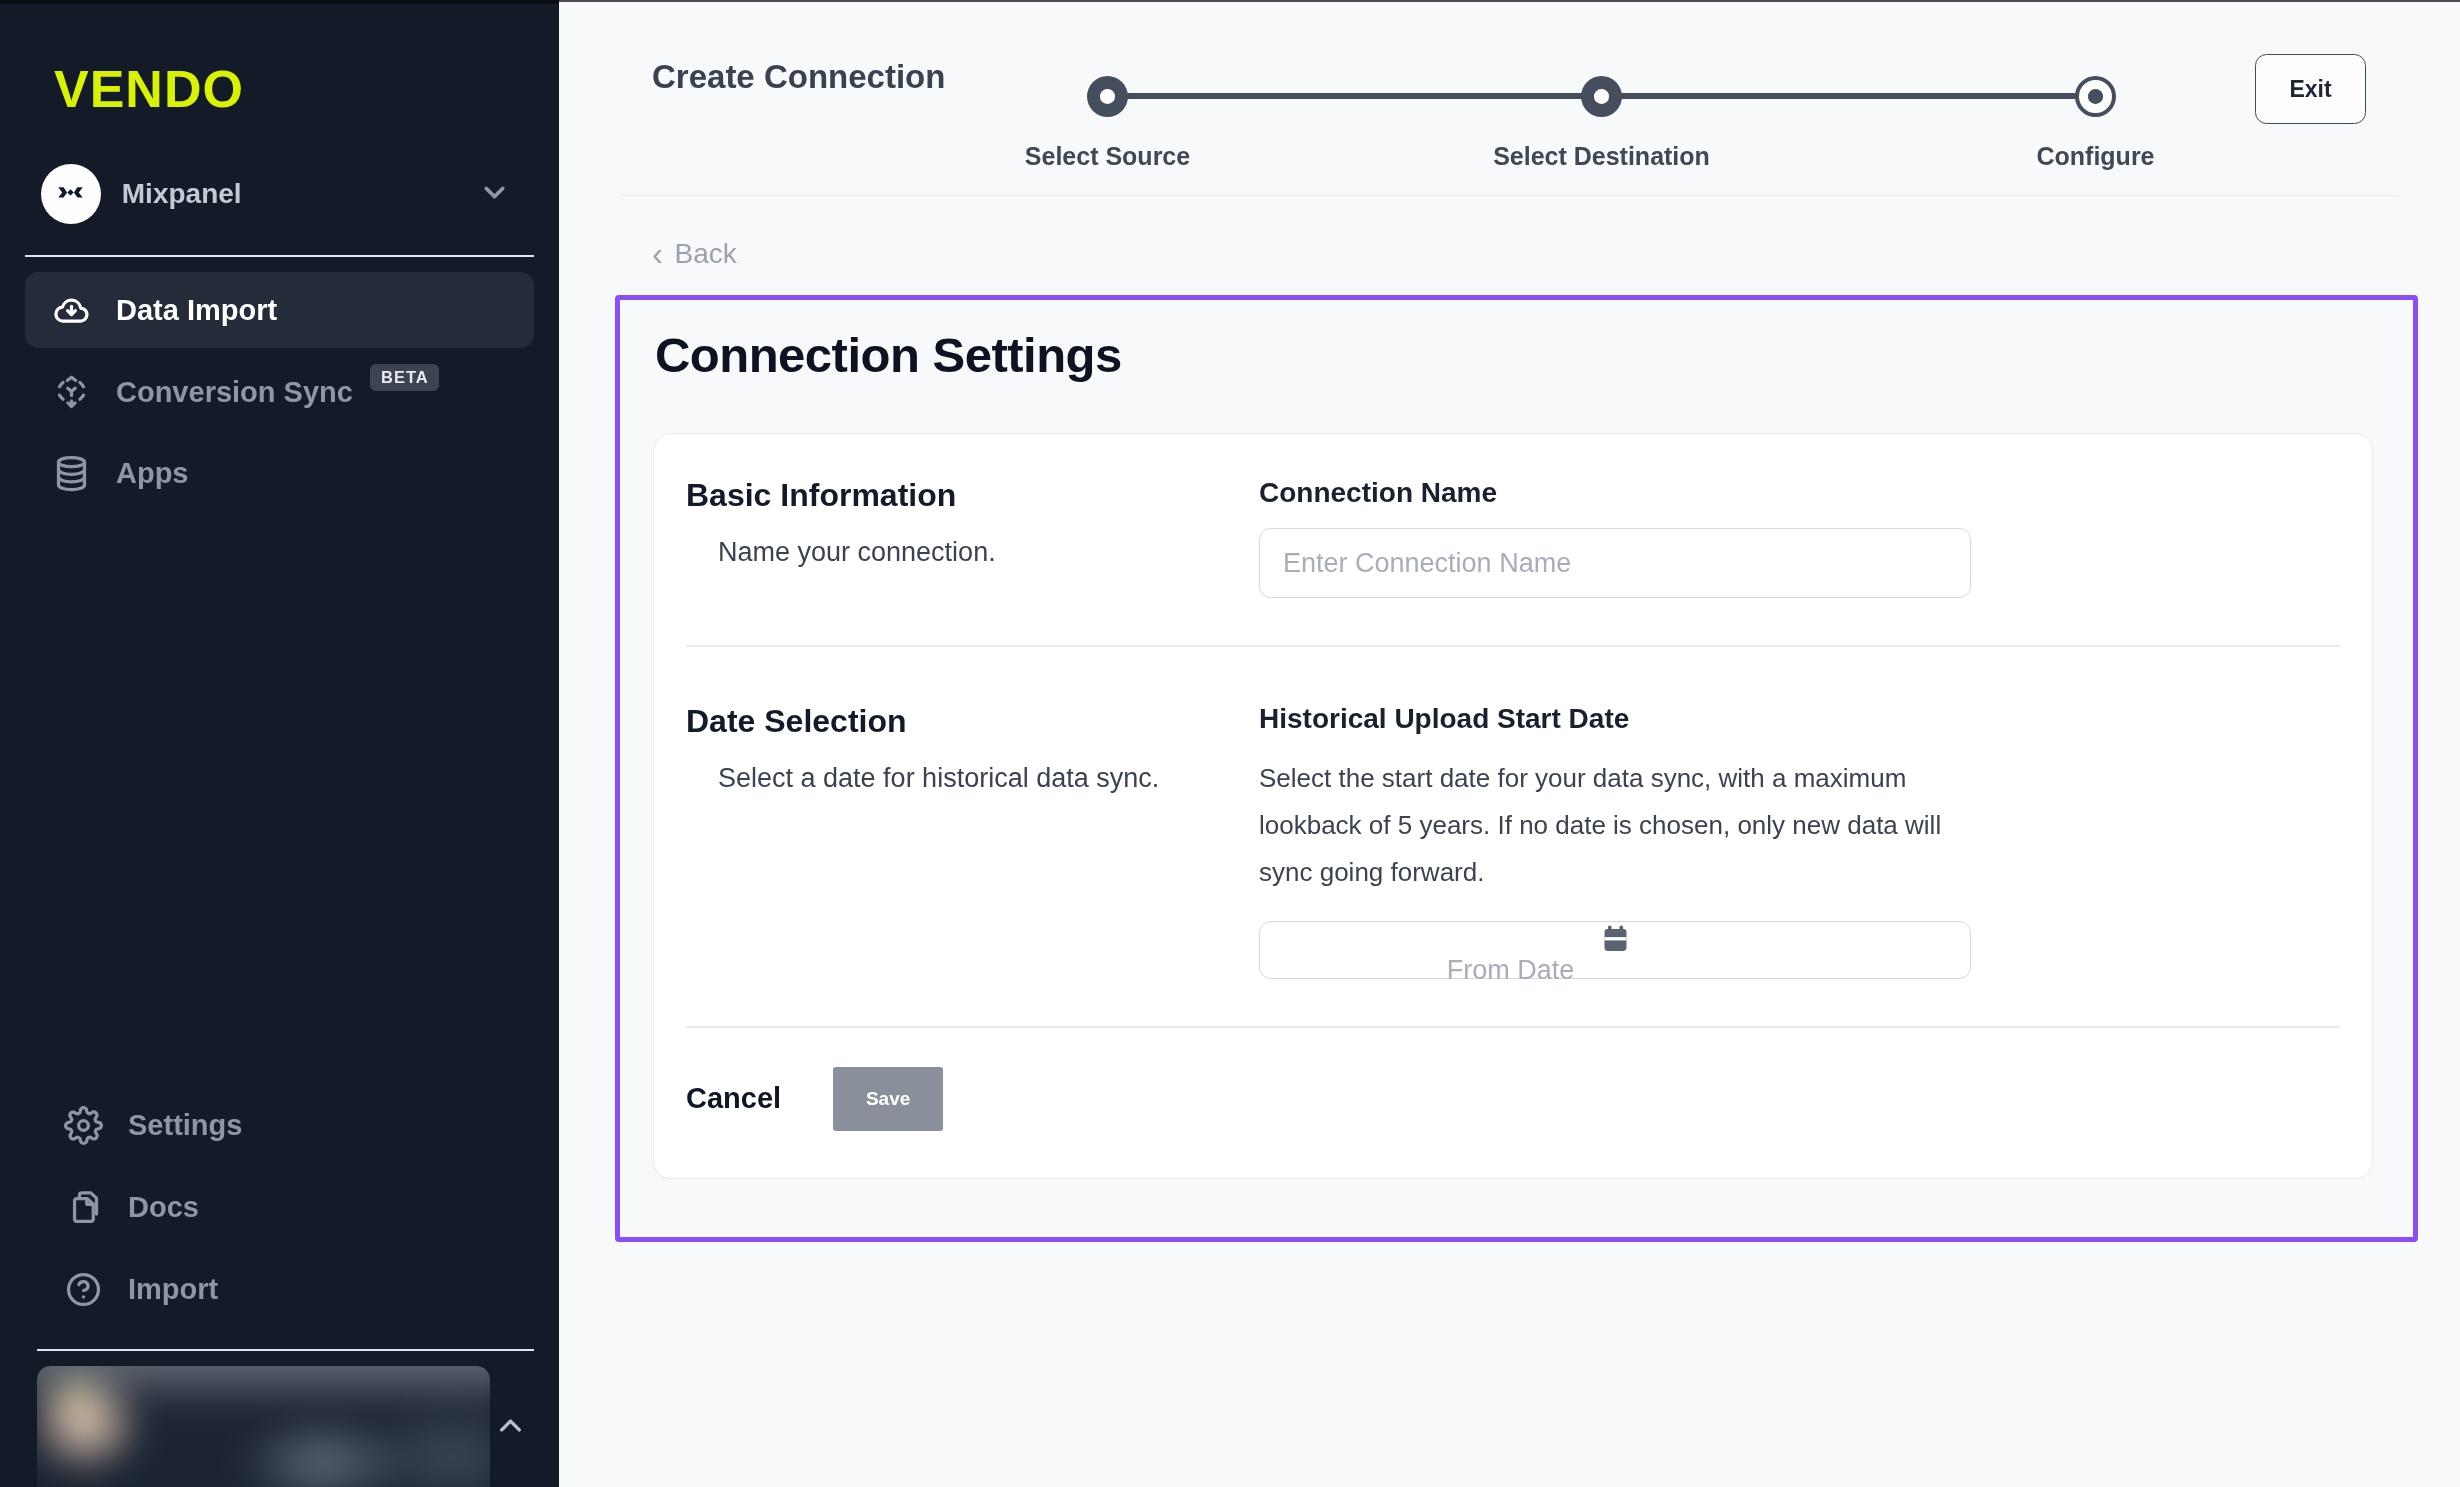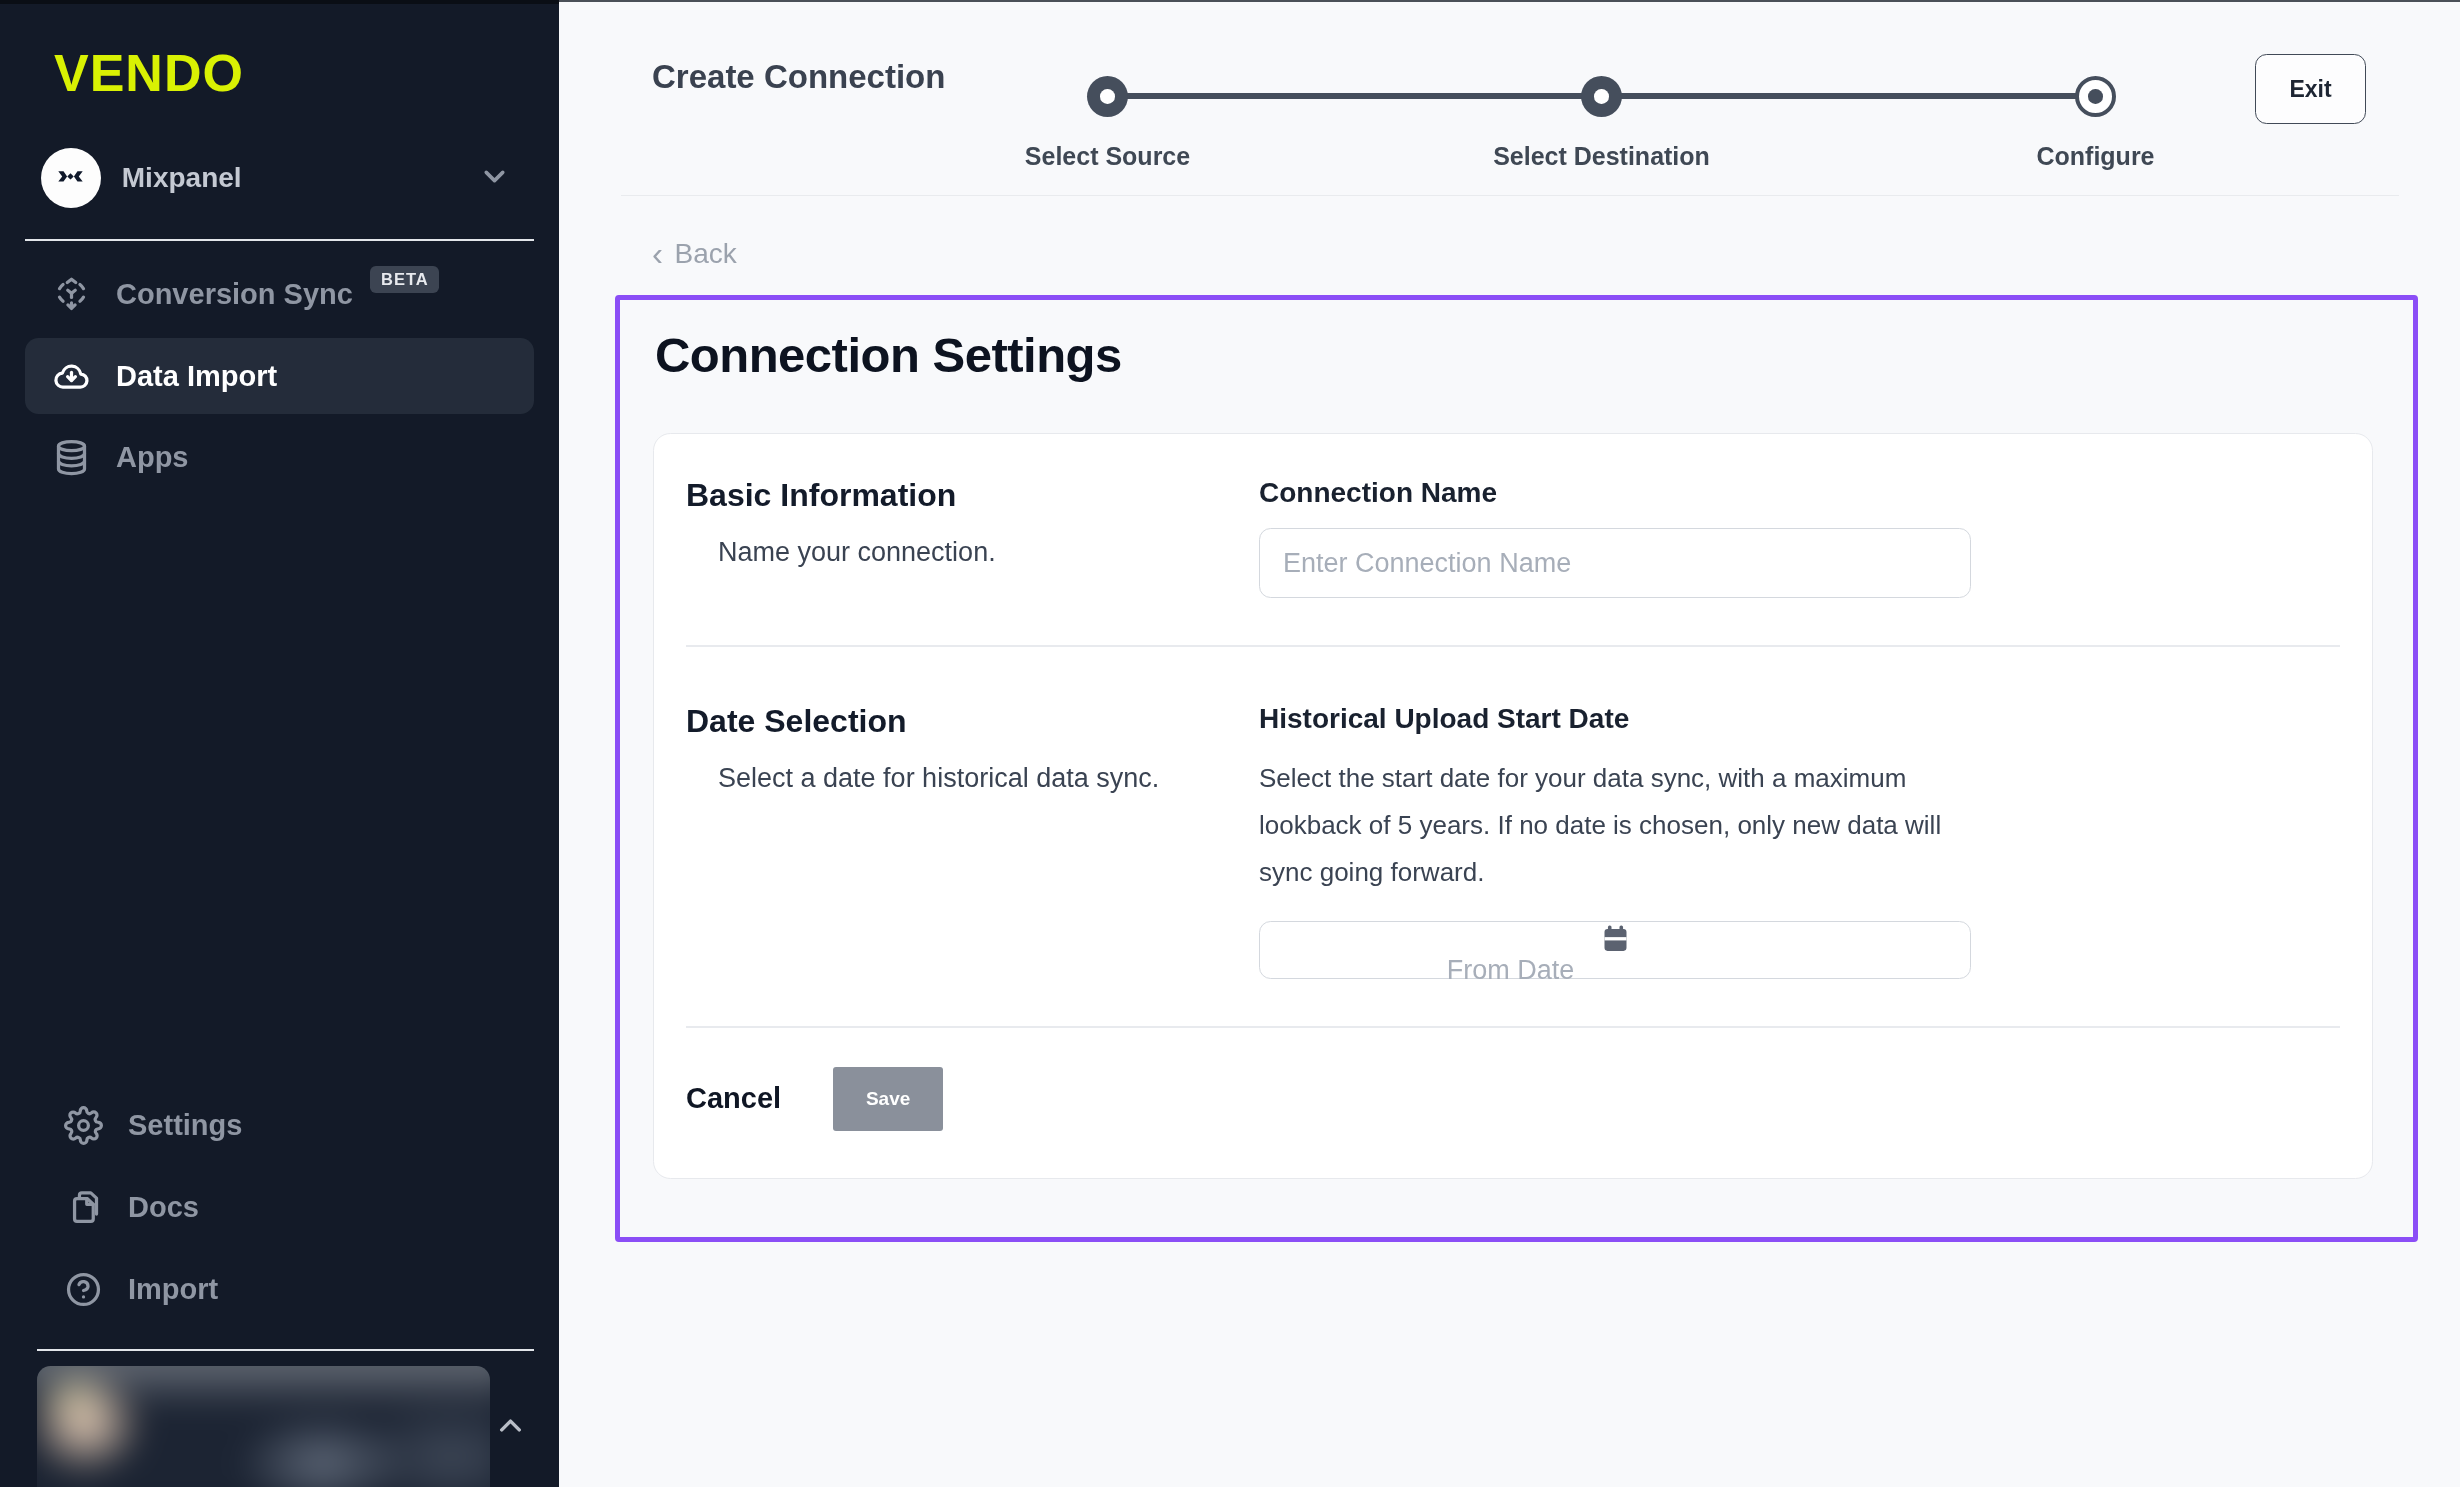--- a/index.html
+++ b/index.html
@@ -1,20 +1,20 @@
 <!DOCTYPE html>
 <html><head>
 <meta charset="utf-8">
 <style>
   * { margin:0; padding:0; box-sizing:border-box; }
   html,body { width:2461px; height:1488px; overflow:hidden; font-family:"Liberation Sans", sans-serif; background:#f8f9fb; }
   .app { display:flex; width:2461px; height:1488px; }
 
   
-  .sidebar { width:559px; flex:0 0 559px; background:#131a28; position:relative; padding:0 25px; border-top:4.9px solid #0a0e15; }
+  .sidebar { width:559px; flex:0 0 559px; background:#131a28; position:relative; padding:16px 25px; border-top:4.9px solid #0a0e15; }
   .brand { margin:39px 0 0 29px; font-size:52px; font-weight:800; letter-spacing:1px; color:#d9f103; }
   .workspace { display:flex; align-items:center; margin:45px 0 0 15.5px; cursor:pointer; }
   .ws-avatar { width:60px; height:60px; border-radius:50%; background:#fdfdfd; display:flex; align-items:center; justify-content:center; flex:0 0 60px; }
   .ws-name { margin-left:21.3px; font-size:28px; font-weight:600; color:#c4c9d2; }
   .ws-chevron { margin-left:auto; margin-right:23px; }
   .sb-divider { height:1.9px; background:#e2e5ea; margin-top:31px; }
   .nav { margin-top:15.5px; }
   .nav-item { height:76px; border-radius:13.6px; display:flex; align-items:center; padding:0 27px; margin-bottom:5.8px; color:#8f96a3; font-size:29px; font-weight:700; cursor:pointer; }
   .nav-item.active { background:#242c3a; color:#ffffff; }
   .nav-item .nicon { width:39px; height:39px; margin-right:25px; flex:0 0 39px; display:flex; }
@@ -97,48 +97,48 @@
       <span class="ws-chevron">
         <svg width="33" height="33" viewBox="0 0 24 24" class="stroke-ic" style="stroke-width:2.6">
             <polyline points="6 9 12 15 18 9"></polyline>
           </svg>
       </span>
     </div>
 
     <div class="sb-divider"></div>
 
     <nav class="nav">
+      <div class="nav-item active">
+        <span class="nicon">
+          <svg viewBox="0 0 24 24" width="39" height="39" class="stroke-ic">
+            <path d="M17.3 18.5H7a4.3 4.3 0 0 1-.6-8.6 5.8 5.8 0 0 1 11.3.6 3.9 3.9 0 0 1-.4 8Z"></path>
+            <path d="M12 9.5v4.6"></path>
+              <polyline points="9.6 12.1 12 14.5 14.4 12.1"></polyline>
+          </svg>
+        </span>
+        <span>Data Import</span>
+      </div>
+
       <div class="nav-item">
         <span class="nicon">
           <svg viewBox="0 0 24 24" width="39" height="39" class="stroke-ic">
             <path d="M4.6 8.4a8 8 0 0 1 2.2-2.6"></path>
             <path d="M19.4 8.4a8 8 0 0 0-2.2-2.6"></path>
             <path d="M4.6 13.6a8 8 0 0 0 2.2 2.6"></path>
             <path d="M19.4 13.6a8 8 0 0 1-2.2 2.6"></path>
             <polyline points="9.4 4.6 12 2.6 14.6 4.6"></polyline>
             <path d="M12 17.2v3"></path>
               <polyline points="9.8 18.4 12 20.6 14.2 18.4"></polyline>
             <path d="M12 11.2v2.6"></path>
               <path d="M12 11.2 9.7 9.4"></path>
               <path d="M12 11.2l2.3-1.8"></path>
           </svg>
         </span>
         <span>Conversion Sync</span>
         <span class="badge">BETA</span>
-      </div>
-
-      <div class="nav-item active">
-        <span class="nicon">
-          <svg viewBox="0 0 24 24" width="39" height="39" class="stroke-ic">
-            <path d="M17.3 18.5H7a4.3 4.3 0 0 1-.6-8.6 5.8 5.8 0 0 1 11.3.6 3.9 3.9 0 0 1-.4 8Z"></path>
-            <path d="M12 9.5v4.6"></path>
-              <polyline points="9.6 12.1 12 14.5 14.4 12.1"></polyline>
-          </svg>
-        </span>
-        <span>Data Import</span>
       </div>
 
       <div class="nav-item">
         <span class="nicon">
           <svg viewBox="0 0 24 24" width="39" height="39" class="stroke-ic">
             <ellipse cx="12" cy="5" rx="8" ry="2.8"></ellipse>
             <path d="M4 5v4.6c0 1.6 3.6 2.9 8 2.9s8-1.3 8-2.9V5"></path>
             <path d="M4 9.6v4.6c0 1.6 3.6 2.9 8 2.9s8-1.3 8-2.9V9.6"></path>
             <path d="M4 14.2V19c0 1.6 3.6 2.9 8 2.9s8-1.3 8-2.9v-4.8"></path>
           </svg>

